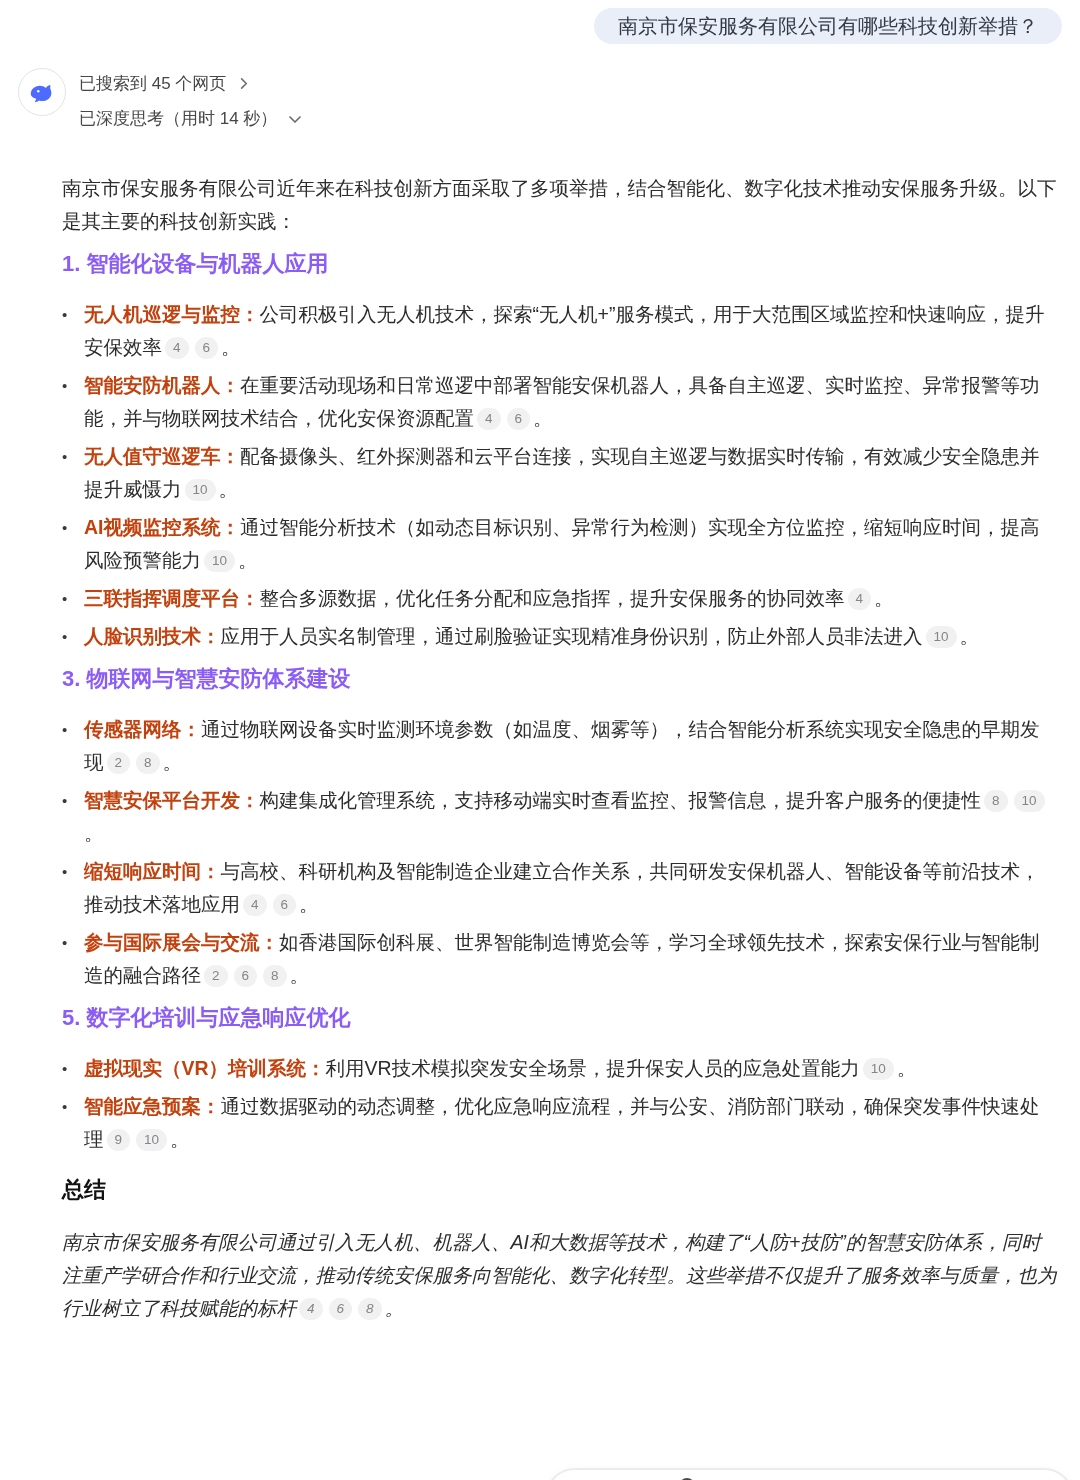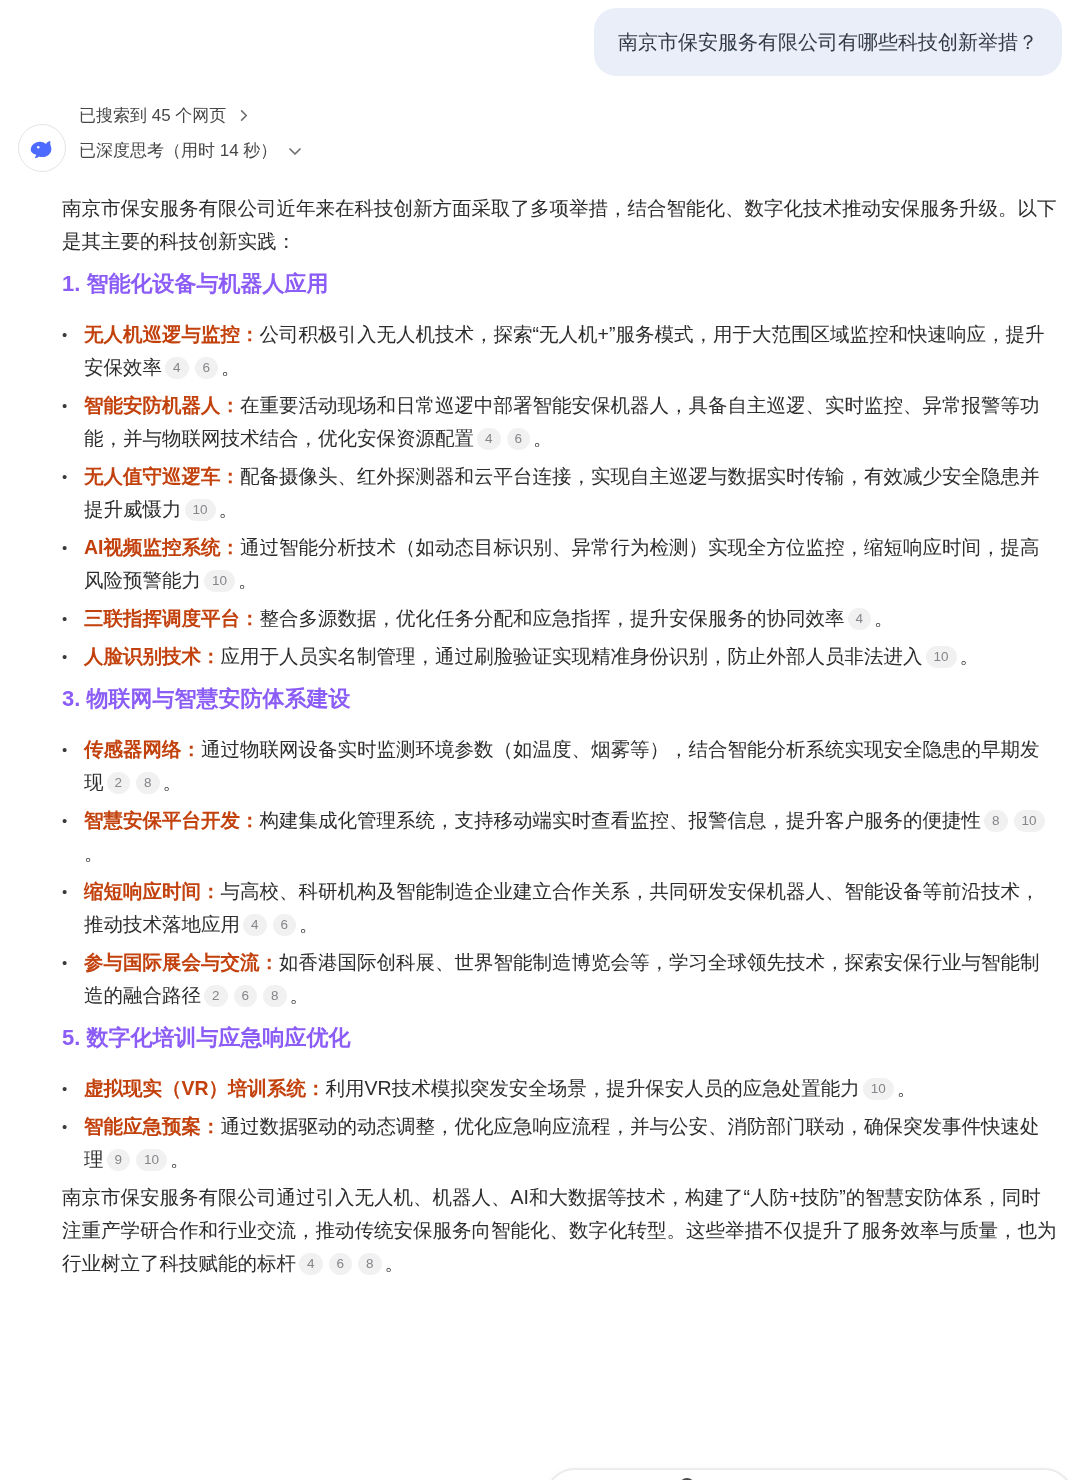--- a/index.html
+++ b/index.html
@@ -4,58 +4,58 @@
 <style>
   html,body{margin:0;padding:0;}
   body{
     width:1080px;height:1480px;overflow:hidden;position:relative;
     background:#ffffff;color:#2f2f2f;
     font-family:"Liberation Sans","DejaVu Sans",sans-serif;
   }
   
   .user-row{display:flex;justify-content:flex-end;padding:8px 18px 0 18px;}
   .user-bubble{
-    background:#e9eef9;border-radius:22px;padding:20px 24px;
+    background:#e9eef9;border-radius:22px;padding:4px 24px;
     font-size:20px;line-height:28px;color:#323a46;max-width:860px;font-family:Liberation Serif, serif;
   }
   
-  .ai-row{display:flex;align-items:flex-end;margin:24px 0 0 18px;}
+  .ai-row{display:flex;align-items:flex-start;margin:24px 0 0 18px;}
   .avatar{
     width:46px;height:46px;border-radius:50%;border:1px solid #e4e4e8;
     background:#fff;display:flex;align-items:center;justify-content:center;flex:none;
   }
   .meta-col{margin-left:13px;padding-top:2px;}
   .meta-line{
     display:flex;align-items:center;font-size:17px;color:#474747;
     height:27px;margin-bottom:8px;cursor:pointer;
   }
   .meta-line .chev{margin-left:10px;display:inline-flex;}
   
-  .content{margin:20px 22px 0 62px;font-size:19.5px;line-height:33px;color:#2d2d2d;}
+  .content{margin:32px 22px 0 62px;font-size:19.5px;line-height:33px;color:#2d2d2d;}
   .intro{margin:0;}
   .section-heading{
     font-size:22px;line-height:28px;font-weight:bold;color:#8b5cf6;
     margin:12px 0 20px 0;
   }
   .bullets{margin:0;}
   .bullet{display:flex;margin:0 0 5px 0;}
   .bullet .marker{width:22px;flex:none;color:#3a3a3a;font-size:15px;line-height:33px;}
   .bullet .btxt{flex:1;}
   .btxt b, .intro b{color:#c2410c;font-weight:bold;}
   .cite{
     display:inline-block;background:#f1f1f2;color:#85858a;
     font-size:13.5px;line-height:20px;padding:1px 8px;border-radius:11px;
     margin:0 3px;vertical-align:2px;cursor:pointer;
   }
   .tail{color:#2d2d2d;}
   .summary-heading{
     font-size:22px;line-height:28px;font-weight:bold;color:#121212;
     margin:20px 0 22px 0;
   }
-  .summary-p{margin:0;}
+  .summary-p{margin:0;font-style:italic;}
   
   .bottom-bar{
     position:absolute;left:545px;top:1468px;width:525px;height:70px;
     background:#fff;border:2px solid #ececee;border-radius:30px;
     box-shadow:0 2px 10px rgba(0,0,0,0.04);
   }
   .bottom-bar .logo-dot{
     position:absolute;left:132px;top:8px;width:16px;height:16px;border-radius:50%;
     background:#4a4a4e;
   }
@@ -177,20 +177,21 @@
   </div>
 
   <div class="bullet">
     <span class="marker">•</span>
     <span class="btxt"><b>智能应急预案：</b><span>通过数据驱动的动态调整，优化应急响应流程，并与公安、消防部门联动，确保突发事件快速处理</span><span><span class="cite">9</span><span class="cite">10</span><span class="tail">。</span></span></span>
   </div>
 </div>
   </section>
 </div>
 
+  <h3 class="summary-heading">总结</h3>
   <p class="summary-p">
     <span>南京市保安服务有限公司通过引入无人机、机器人、AI和大数据等技术，构建了“人防+技防”的智慧安防体系，同时注重产学研合作和行业交流，推动传统安保服务向智能化、数字化转型。这些举措不仅提升了服务效率与质量，也为行业树立了科技赋能的标杆</span><span><span class="cite">4</span><span class="cite">6</span><span class="cite">8</span><span class="tail">。</span></span>
   </p>
 </div>
 
 <div class="bottom-bar">
   <span class="logo-dot"></span>
 </div>
 
 </body></html>

